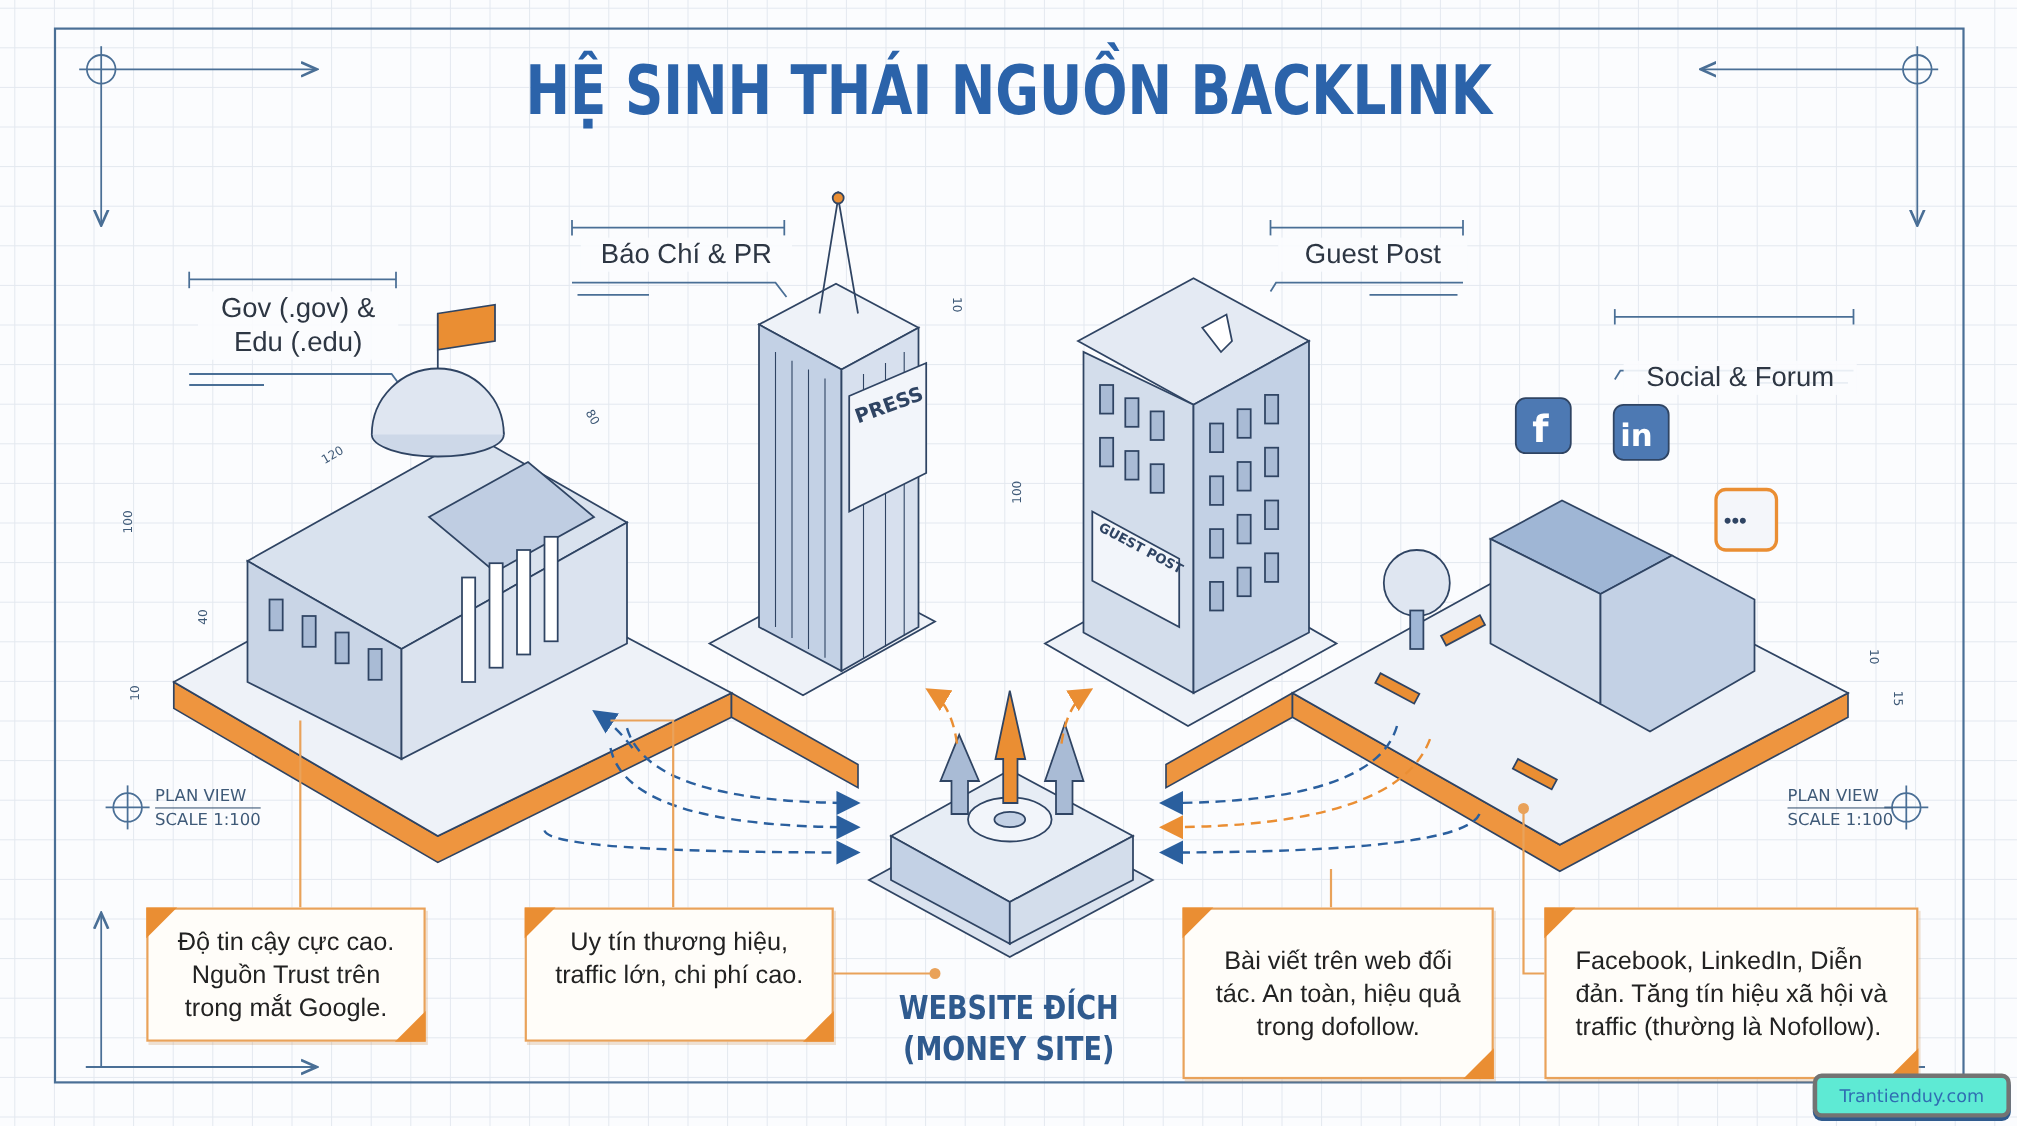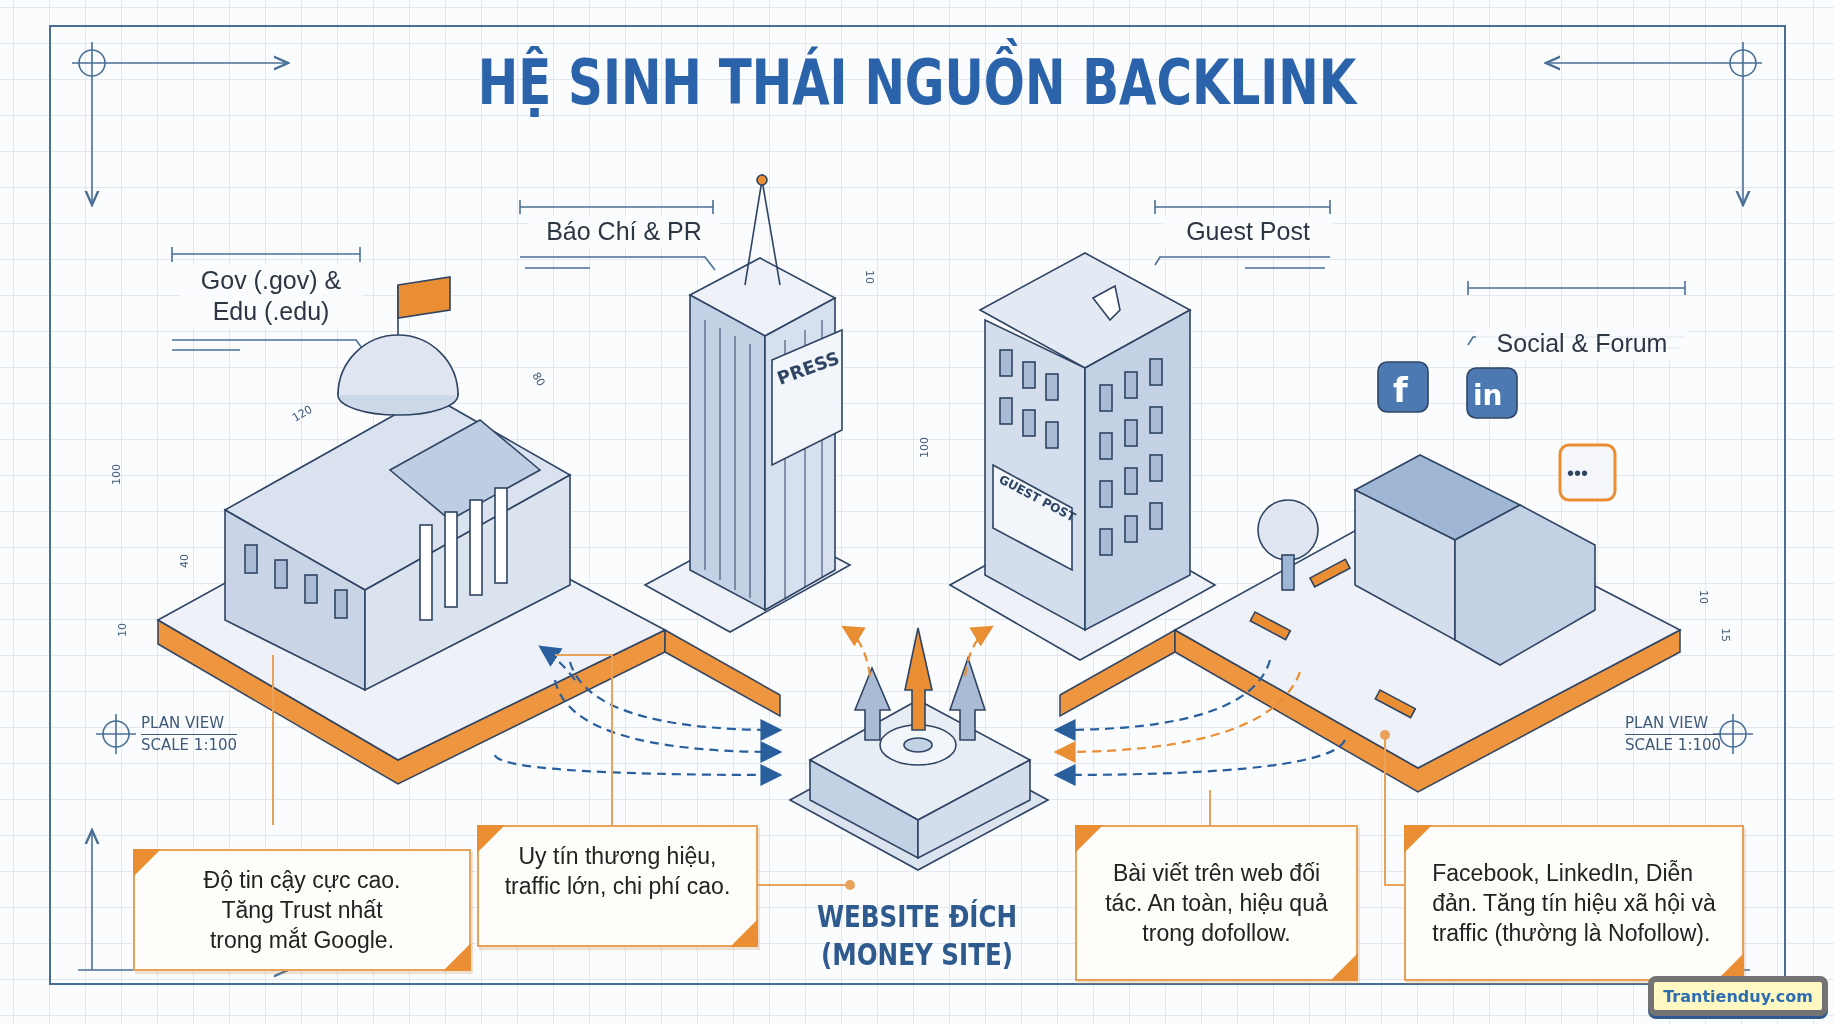--- a/index.html
+++ b/index.html
@@ -14,22 +14,22 @@
     font-size:62px;letter-spacing:0px;color:#2b63aa;transform:scaleX(0.78);transform-origin:center;}
   .lbl{position:absolute;font-size:25px;color:#2d3643;text-align:center;line-height:31px;background:rgba(251,252,254,0.9);padding:0 6px;}
   .box{position:absolute;background:#fffdf9;border:2px solid #e9a25a;box-sizing:border-box;display:flex;align-items:center;justify-content:center;text-align:center;
     font-size:23px;line-height:30px;color:#222;box-shadow:2px 3px 0 rgba(200,140,80,0.25);}
   .box .tl{position:absolute;left:-2px;top:-2px;width:0;height:0;border-top:28px solid #ea8e33;border-right:28px solid transparent;}
   .box .br{position:absolute;right:-2px;bottom:-2px;width:0;height:0;border-bottom:28px solid #ea8e33;border-left:28px solid transparent;}
   .box .txt{padding:0 16px;}
   .money{position:absolute;left:767px;width:300px;top:898px;text-align:center;font-family:"DejaVu Sans",sans-serif;font-weight:bold;font-size:30px;line-height:38px;color:#2f5a8e;transform:scaleX(0.82);}
   .plan{position:absolute;font-family:"DejaVu Sans",sans-serif;font-size:15px;color:#3f5a78;line-height:20px;}
   .plan .l1{border-bottom:1.5px solid #3f5a78;padding-bottom:1px;}
-  .wm{position:absolute;left:1648px;top:976px;width:180px;height:40px;background:#fef9c3;border:6px solid #737373;border-radius:8px;box-sizing:border-box;
-    box-shadow:0 3px 0 #2f5a8e;display:flex;align-items:center;justify-content:center;font-family:"DejaVu Sans",sans-serif;font-weight:bold;font-size:16px;color:#2f6db2;}
+  .wm{position:absolute;left:1648px;top:976px;width:180px;height:40px;background:#5eead4;border:4px solid #737373;border-radius:8px;box-sizing:border-box;
+    box-shadow:0 3px 0 #2f5a8e;display:flex;align-items:center;justify-content:center;font-family:"DejaVu Sans",sans-serif;font-weight:normal;font-size:16px;color:#2f6db2;}
 </style>
 </head>
 <body>
 
 <div class="grid"></div>
 <div class="frame"></div>
 
 <svg class="art" width="1834" height="1024" viewBox="0 0 1834 1024">
   <defs>
     <marker id="ab" markerWidth="10" markerHeight="10" refX="8" refY="5" orient="auto">
@@ -250,26 +250,26 @@
 
 <div class="plan" style="left:141px;top:713px;">
   <div class="l1">PLAN VIEW</div>
   <div>SCALE 1:100</div>
 </div>
 <div class="plan" style="left:1625px;top:713px;">
   <div class="l1">PLAN VIEW</div>
   <div>SCALE 1:100</div>
 </div>
 
-<div class="box" style="left:133px;top:825px;width:338px;height:122px;margin-top:24px;">
+<div class="box" style="left:133px;top:825px;width:254px;height:122px;">
   <span class="tl"></span>
     <span class="br"></span>
   <div class="txt">
       <div>Độ tin cậy cực cao.</div>
-      <div>Tăng Trust nhất</div>
+      <div>Nguồn Trust trên</div>
       <div>trong mắt Google.</div>
     </div>
 </div>
 <div class="box" style="left:477px;top:825px;width:281px;height:122px;text-align:center;">
   <span class="tl"></span>
     <span class="br"></span>
   <div class="txt" style="margin-bottom:30px;">
       <div>Uy tín thương hiệu,</div>
       <div>traffic lớn, chi phí cao.</div>
     </div>

